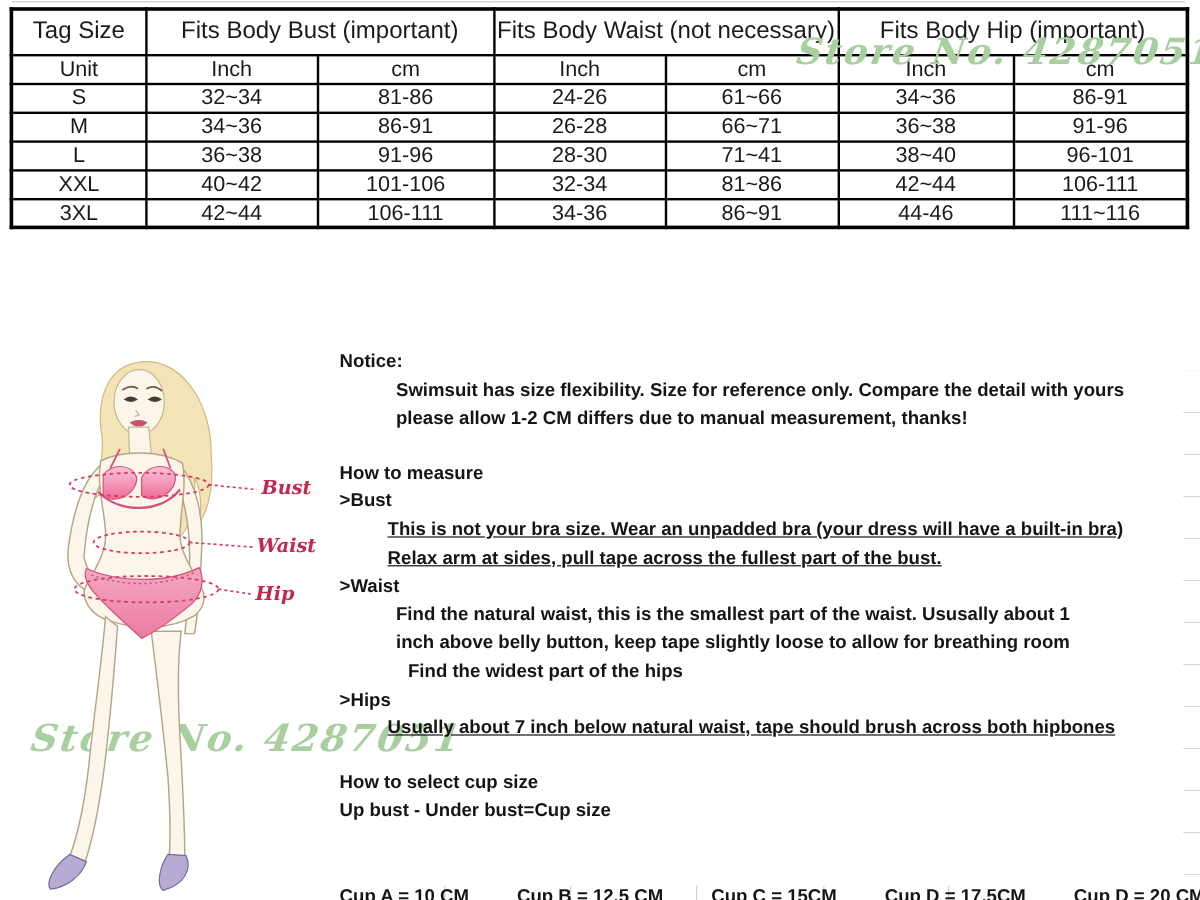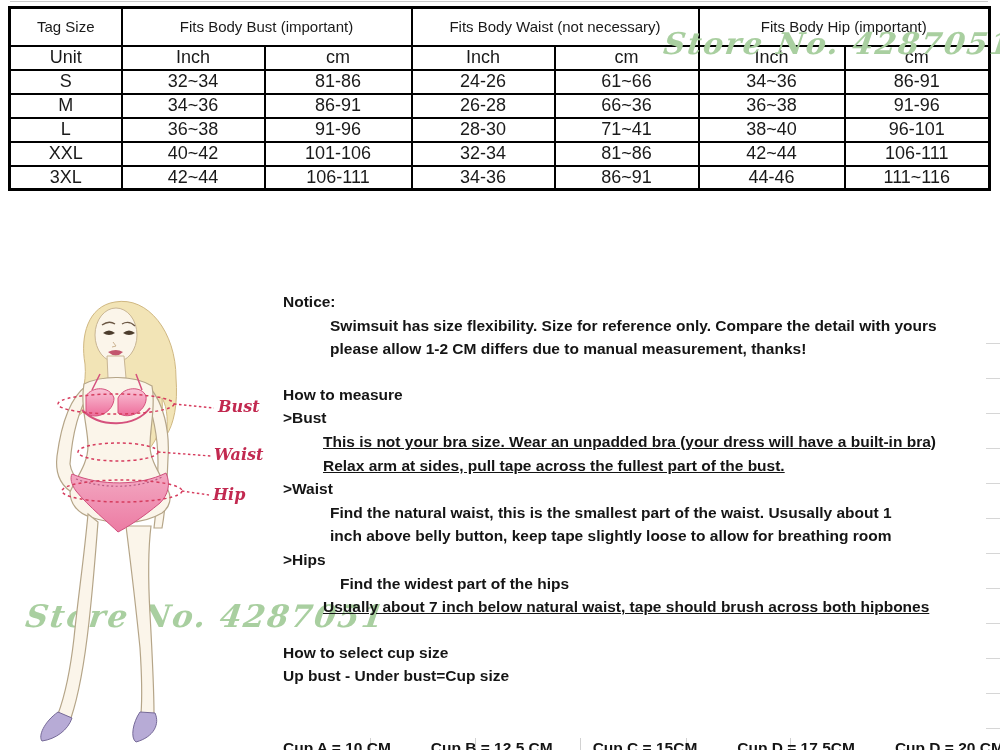--- a/index.html
+++ b/index.html
@@ -18,21 +18,21 @@
   table.size-chart{
     position:absolute;left:8px;top:6px;width:980px;
     border-collapse:collapse;table-layout:fixed;
     border:3px solid #000;
   }
   table.size-chart th,table.size-chart td{
     border:2px solid #000;text-align:center;vertical-align:middle;
     font-weight:400;color:#1a1a1a;padding:0;overflow:hidden;white-space:nowrap;
   }
   table.size-chart td{font-size:18px;}
-  table.size-chart th{font-size:15px;}
+  table.size-chart th{font-size:20px;}
   th.tag-size{font-size:18px;}
   tr.hdr{height:38px;} tr.r{height:24px;}
   
   .watermark{
     position:absolute;font-family:"DejaVu Serif",serif;font-style:italic;font-weight:700;
     color:#a9cfa0;letter-spacing:2px;transform:skewX(-8deg);white-space:nowrap;
   }
   .wm-top{left:664px;top:26px;font-size:30px;}
   .wm-bottom{left:26px;top:598px;font-size:31px;}
   
@@ -93,21 +93,21 @@
         <td>24-26</td>
         <td>61~66</td>
         <td>34~36</td>
         <td>86-91</td>
       </tr>
       <tr class="r">
         <td>M</td>
         <td>34~36</td>
         <td>86-91</td>
         <td>26-28</td>
-        <td>66~36</td>
+        <td>66~71</td>
         <td>36~38</td>
         <td>91-96</td>
       </tr>
       <tr class="r">
         <td>L</td>
         <td>36~38</td>
         <td>91-96</td>
         <td>28-30</td>
         <td>71~41</td>
         <td>38~40</td>
@@ -201,22 +201,22 @@
     <div class="ln ind1">Swimsuit has size flexibility. Size for reference only. Compare the detail with yours</div>
     <div class="ln ind1">please allow 1-2 CM differs due to manual measurement, thanks!</div>
     <div class="gap"></div>
     <div class="ln">How to measure</div>
     <div class="ln">&gt;Bust</div>
     <div class="ln ind2">This is not your bra size. Wear an unpadded bra (your dress will have a built-in bra)</div>
     <div class="ln ind2">Relax arm at sides, pull tape across the fullest part of the bust.</div>
     <div class="ln">&gt;Waist</div>
     <div class="ln ind1">Find the natural waist, this is the smallest part of the waist. Ususally about 1</div>
     <div class="ln ind1">inch above belly button, keep tape slightly loose to allow for breathing room</div>
+    <div class="ln ind3">Find the widest part of the hips</div>
     <div class="ln">&gt;Hips</div>
-    <div class="ln ind3">Find the widest part of the hips</div>
     <div class="ln ind2">Usually about 7 inch below natural waist, tape should brush across both hipbones</div>
     <div class="gap"></div>
     <div class="ln">How to select cup size</div>
     <div class="ln">Up bust - Under bust=Cup size</div>
     <div class="ln cups">
       <span>Cup A = 10 CM</span>
       <span>Cup B = 12.5 CM</span>
       <span>Cup C = 15CM</span>
       <span>Cup D = 17.5CM</span>
       <span>Cup D = 20 CM</span>

